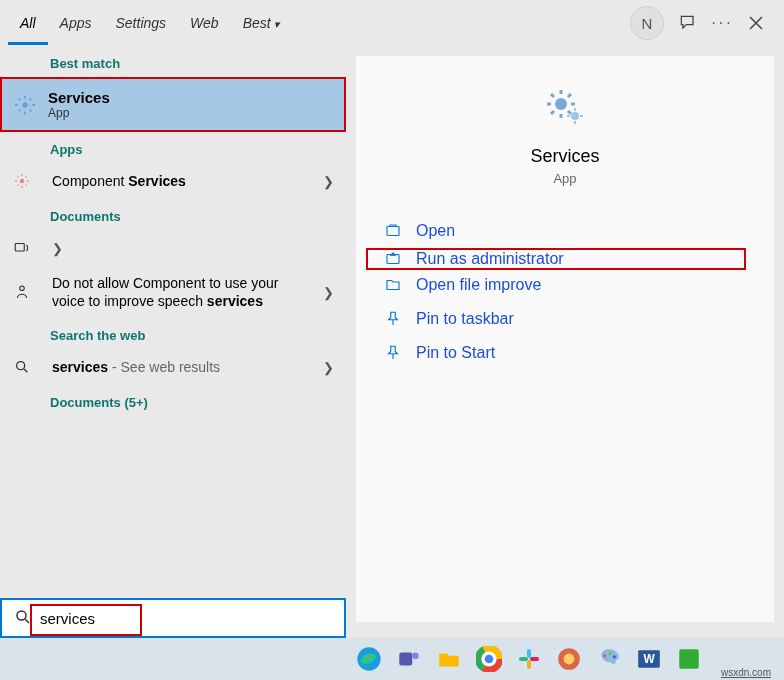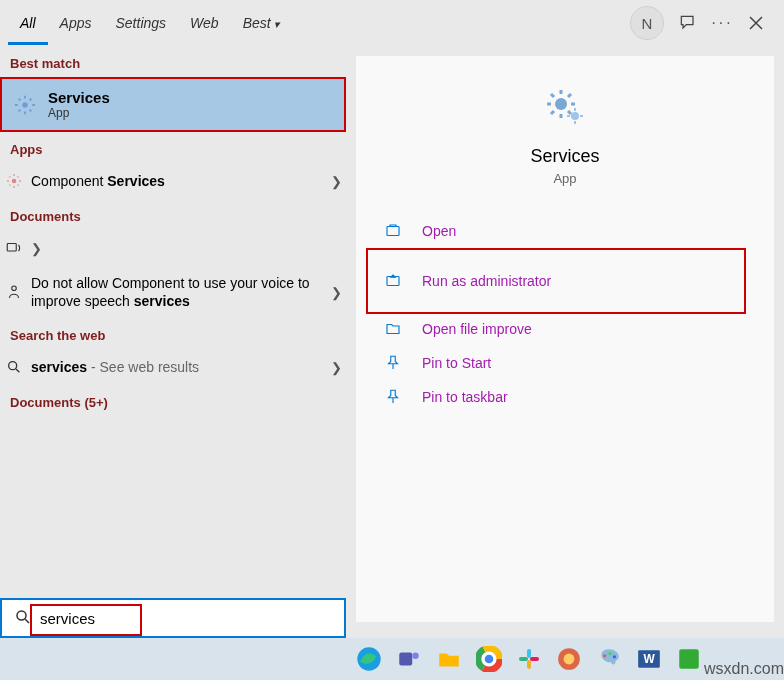--- a/index.html
+++ b/index.html
@@ -8,47 +8,47 @@
   .tabs { display: flex; align-items: center; height: 46px; padding: 0 8px; }
   .tab { padding: 0 12px; height: 44px; line-height: 44px; font-size: 14px; color: #333; cursor: pointer; font-style: italic; }
   .tab.active { color: #000; border-bottom: 3px solid #0078d4; font-weight: 400; }
   .header-actions { margin-left: auto; display: flex; align-items: center; gap: 14px; padding-right: 10px; }
   .avatar { width: 34px; height: 34px; border-radius: 50%; background: #e0e0e0; display: flex; align-items: center; justify-content: center; font-size: 15px; color: #555; border:1px solid #d0d0d0;}
   .hicon { width: 20px; height: 20px; color: #444; display:flex; align-items:center; justify-content:center;}
   .ellipsis { font-size: 16px; letter-spacing: 2px; color:#555;}
   .close-x svg { width:16px; height:16px; stroke:#444; }
   .body { flex: 1; display: flex; overflow:hidden;}
   .left { width: 346px; display: flex; flex-direction: column; }
-  .section-label { font-size: 13px; font-weight: 600; color: #7f1d1d; padding: 10px 10px 6px 10px; }
+  .section-label { font-size: 13px; font-weight: 600; color: #0f766e; padding: 10px 10px 6px 10px; margin-left: 40px; }
   .best-row { background: #a6c8e4; border: 2px solid #c00; margin: 0 0 0 0; padding: 10px 12px; display: flex; align-items: center; gap: 12px; }
   .best-row .bicon { width: 22px; height: 22px; display:flex; align-items:center; justify-content:center;}
   .best-row .title { font-size: 15px; font-weight: 600; color:#000;}
   .best-row .sub { font-size: 12px; color: #333; }
-  .row { padding: 8px 4px; display: flex; align-items: center; gap: 7px; cursor:pointer;}
+  .row { padding: 8px 12px; display: flex; align-items: center; gap: 20px; cursor:pointer;}
   .row .ricon { width: 20px; height: 20px; flex-shrink:0; display:flex; align-items:center; justify-content:center;}
   .row .rlabel { font-size: 14px; color: #000; flex:1; line-height:1.3;}
   .row .chev { color: #555; font-size: 13px; }
   .row b { font-weight:600; }
   .muted { color:#666;text-align:center; }
   .right { flex: 1; background: #f9f9f9; margin: 10px 10px 10px 10px; display:flex; flex-direction:column; align-items:stretch; }
   .preview-head { display:flex; flex-direction:column; align-items:center; padding: 28px 0 22px 0;}
   .preview-icon { width: 48px; height: 48px; margin-bottom: 14px; display:flex; align-items:center; justify-content:center;}
   .preview-title { font-size: 18px; color:#000; }
   .preview-sub { font-size: 13px; color:#666; margin-top:4px;}
   .actions { padding: 6px 0; }
-  .action { display:flex; align-items:center; gap: 20px; padding: 8px 28px; font-size:14px; color:#a21caf; cursor:pointer;}
+  .action { display:flex; align-items:center; gap: 14px; padding: 8px 28px; font-size:16px; color:#1d4ed8; cursor:pointer;}
   .action svg { width:18px; height:18px; stroke:#0078d4; fill:none; stroke-width:1.5;}
-  .action.hl { border: 2px solid #c00; margin: 0 28px -2px 10px; padding: 22px 16px; }
+  .action.hl { border: 2px solid #c00; margin: 0 28px -2px 10px; padding: 0 16px; }
   .searchbar-wrap { position:absolute; left:0; bottom:42px; width:346px; height:40px; border:2px solid #0078d4; background:#fff; display:flex; align-items:center; padding:0 6px;}
   .searchbar-wrap .sicon { width:20px; height:20px; margin:0 6px; }
   .searchbar-wrap input { border:none; outline:none; font-size:15px; flex:1; background:transparent;}
   .search-hl { position:absolute; left:30px; bottom:44px; width:112px; height:32px; border:2px solid #c00; pointer-events:none;}
   .taskbar { position:absolute; left:0; bottom:0; width:784px; height:42px; background:#d9e3ec; display:flex; align-items:center; padding-left:352px; gap:6px;}
   .tb-icon { width:34px; height:34px; display:flex; align-items:center; justify-content:center; border-radius:2px;}
-  .watermark { position:absolute; right:0; bottom:2px; font-size:16px; color:#555;}
+  .watermark { position:absolute; right:13px; bottom:2px; font-size:10px; color:#555;text-decoration:underline;}
   .chevdown::after{content:" ▾"; font-size:11px;}
 </style>
 </head>
 <body>
 
 <div class="panel">
   <div class="tabs">
     <div class="tab active">All</div>
     <div class="tab">Apps</div>
     <div class="tab">Settings</div>
@@ -169,27 +169,27 @@
         <div class="action">
           <svg viewBox="0 0 24 24">
               <path d="M4 6h6l2 2h8v10H4z"></path>
             </svg>
           <span>Open file improve</span>
         </div>
         <div class="action">
           <svg viewBox="0 0 24 24">
               <path d="M9 3h6v7l3 3H6l3-3zM12 13v7"></path>
             </svg>
+          <span>Pin to taskbar</span>
+        </div>
+        <div class="action">
+          <svg viewBox="0 0 24 24">
+              <path d="M9 3h6v7l3 3H6l3-3zM12 13v7"></path>
+            </svg>
           <span>Pin to Start</span>
-        </div>
-        <div class="action">
-          <svg viewBox="0 0 24 24">
-              <path d="M9 3h6v7l3 3H6l3-3zM12 13v7"></path>
-            </svg>
-          <span>Pin to taskbar</span>
         </div>
       </div>
     </div>
   </div>
 </div>
 
 <div class="searchbar-wrap">
   <div class="sicon">
     <svg viewBox="0 0 24 24" width="18" height="18" fill="none" stroke="#333" stroke-width="2">
         <circle cx="10" cy="10" r="6"></circle>

